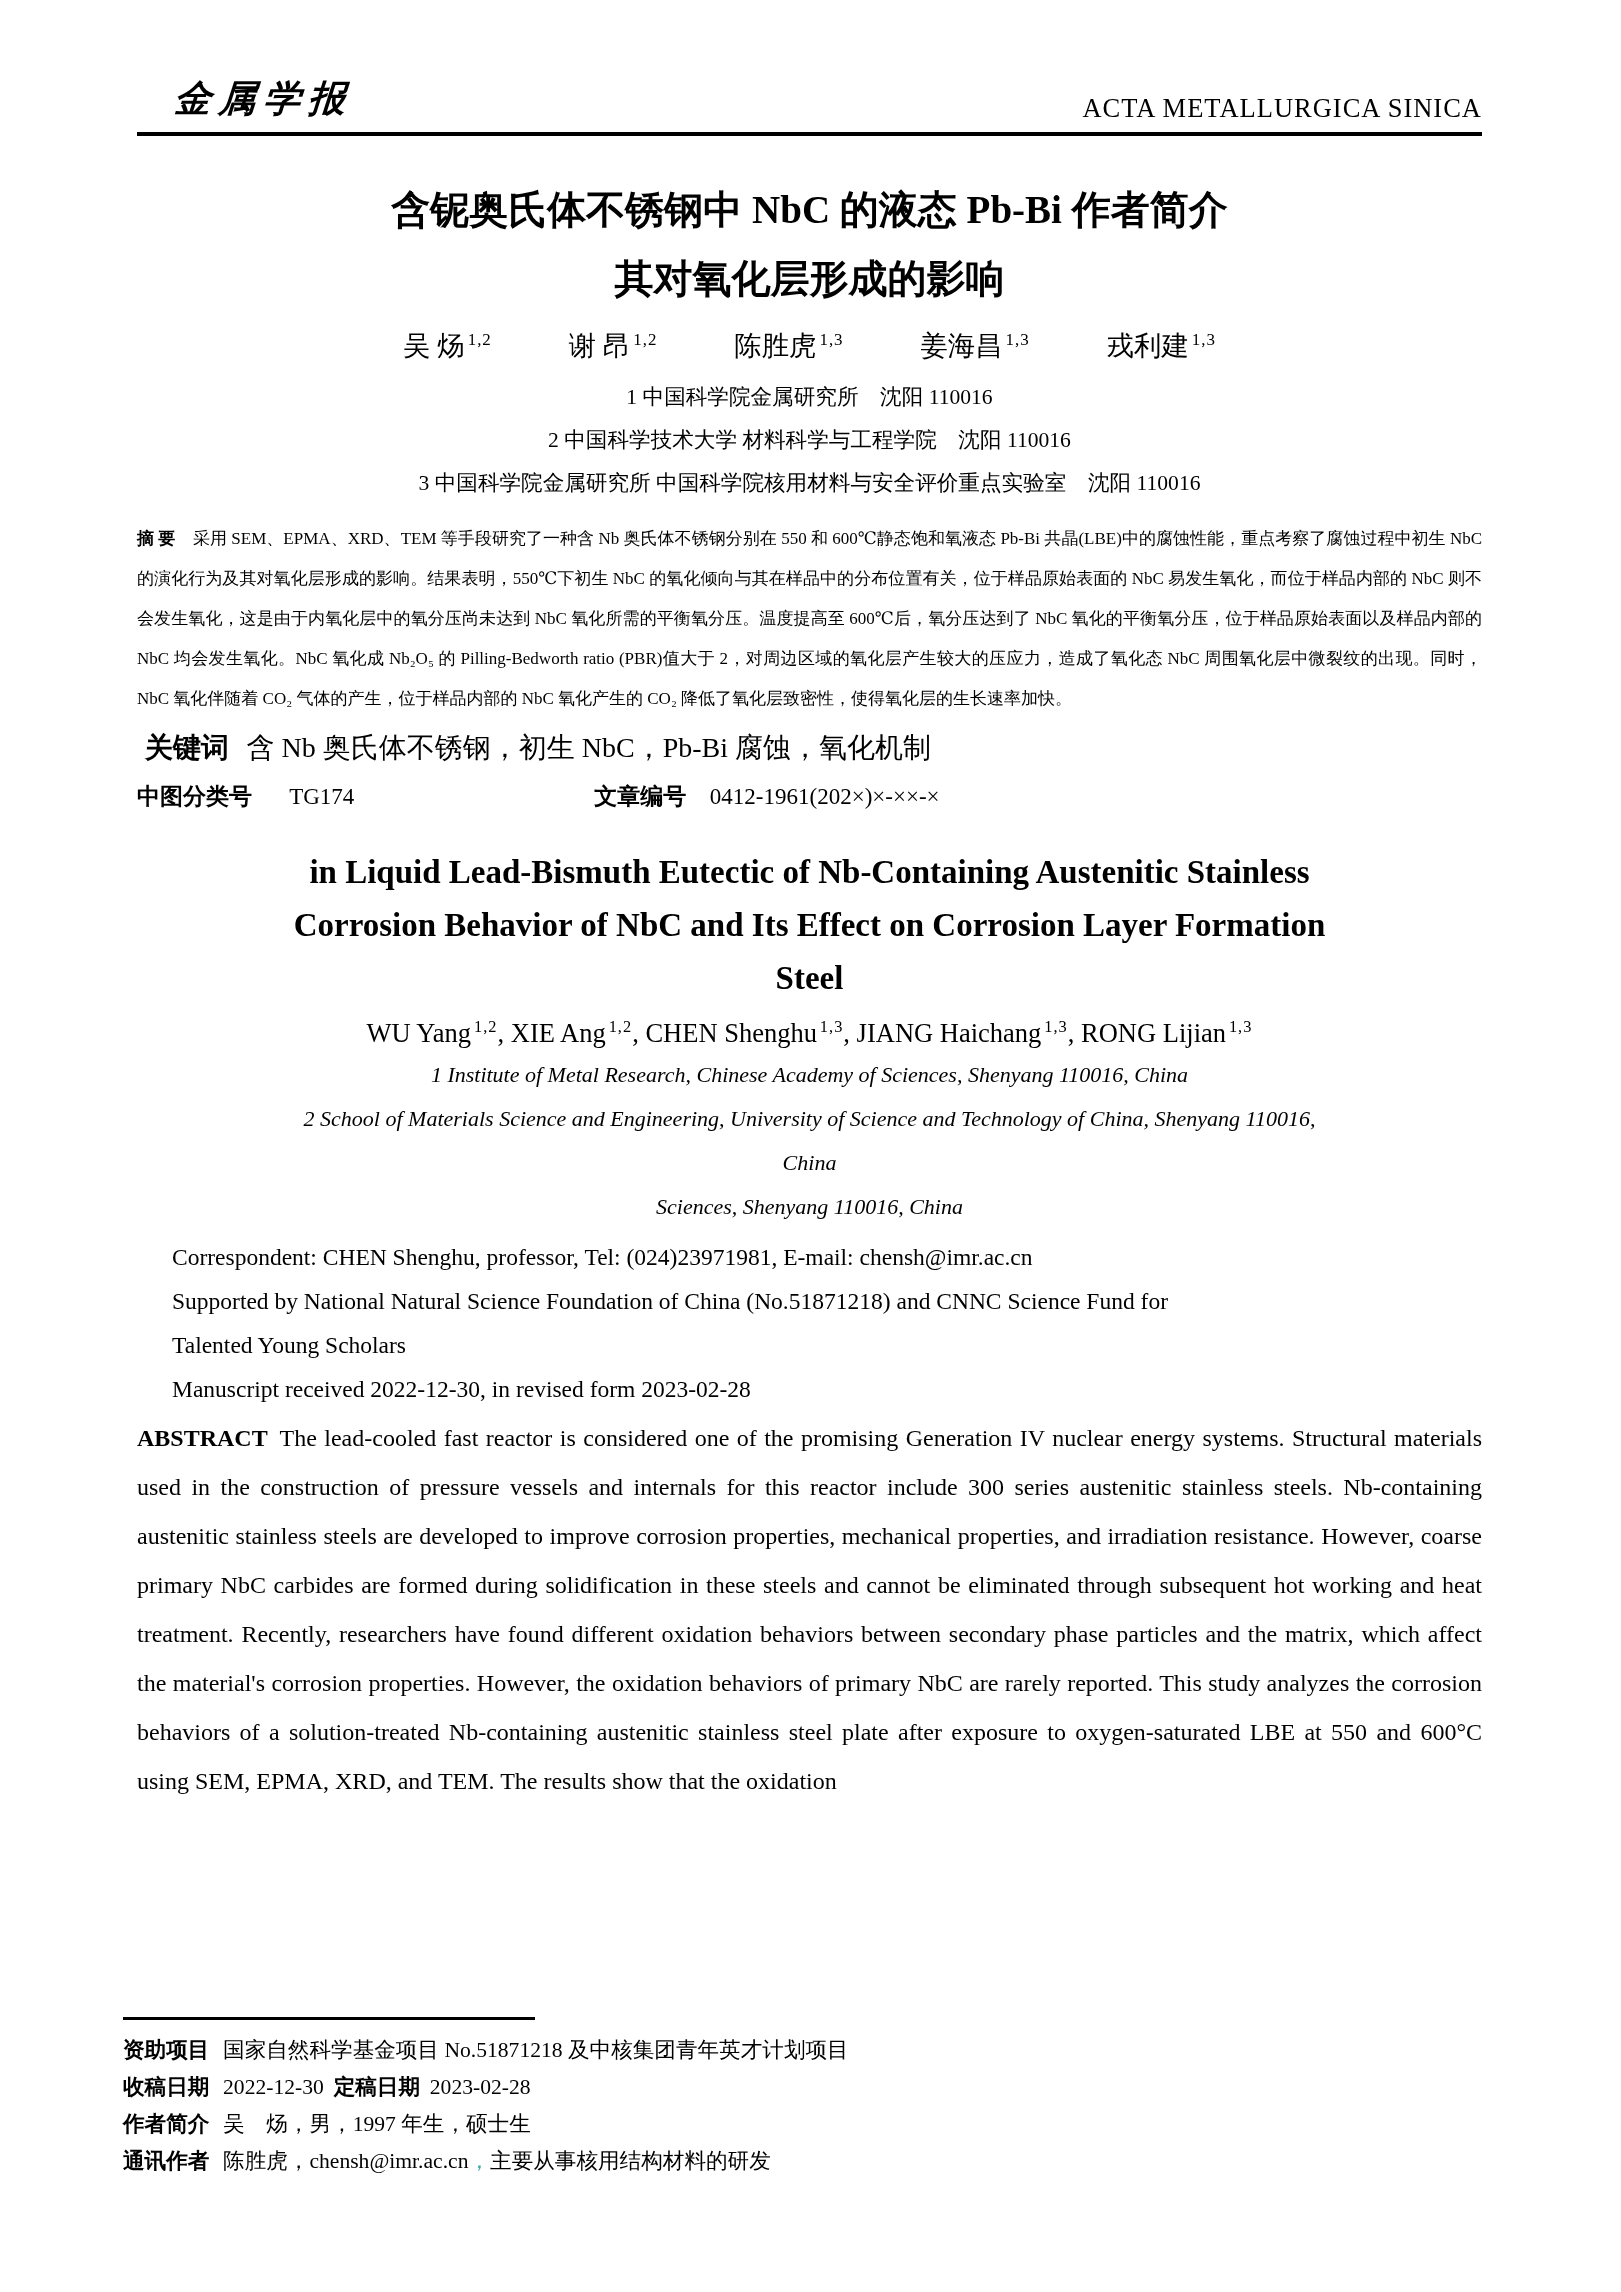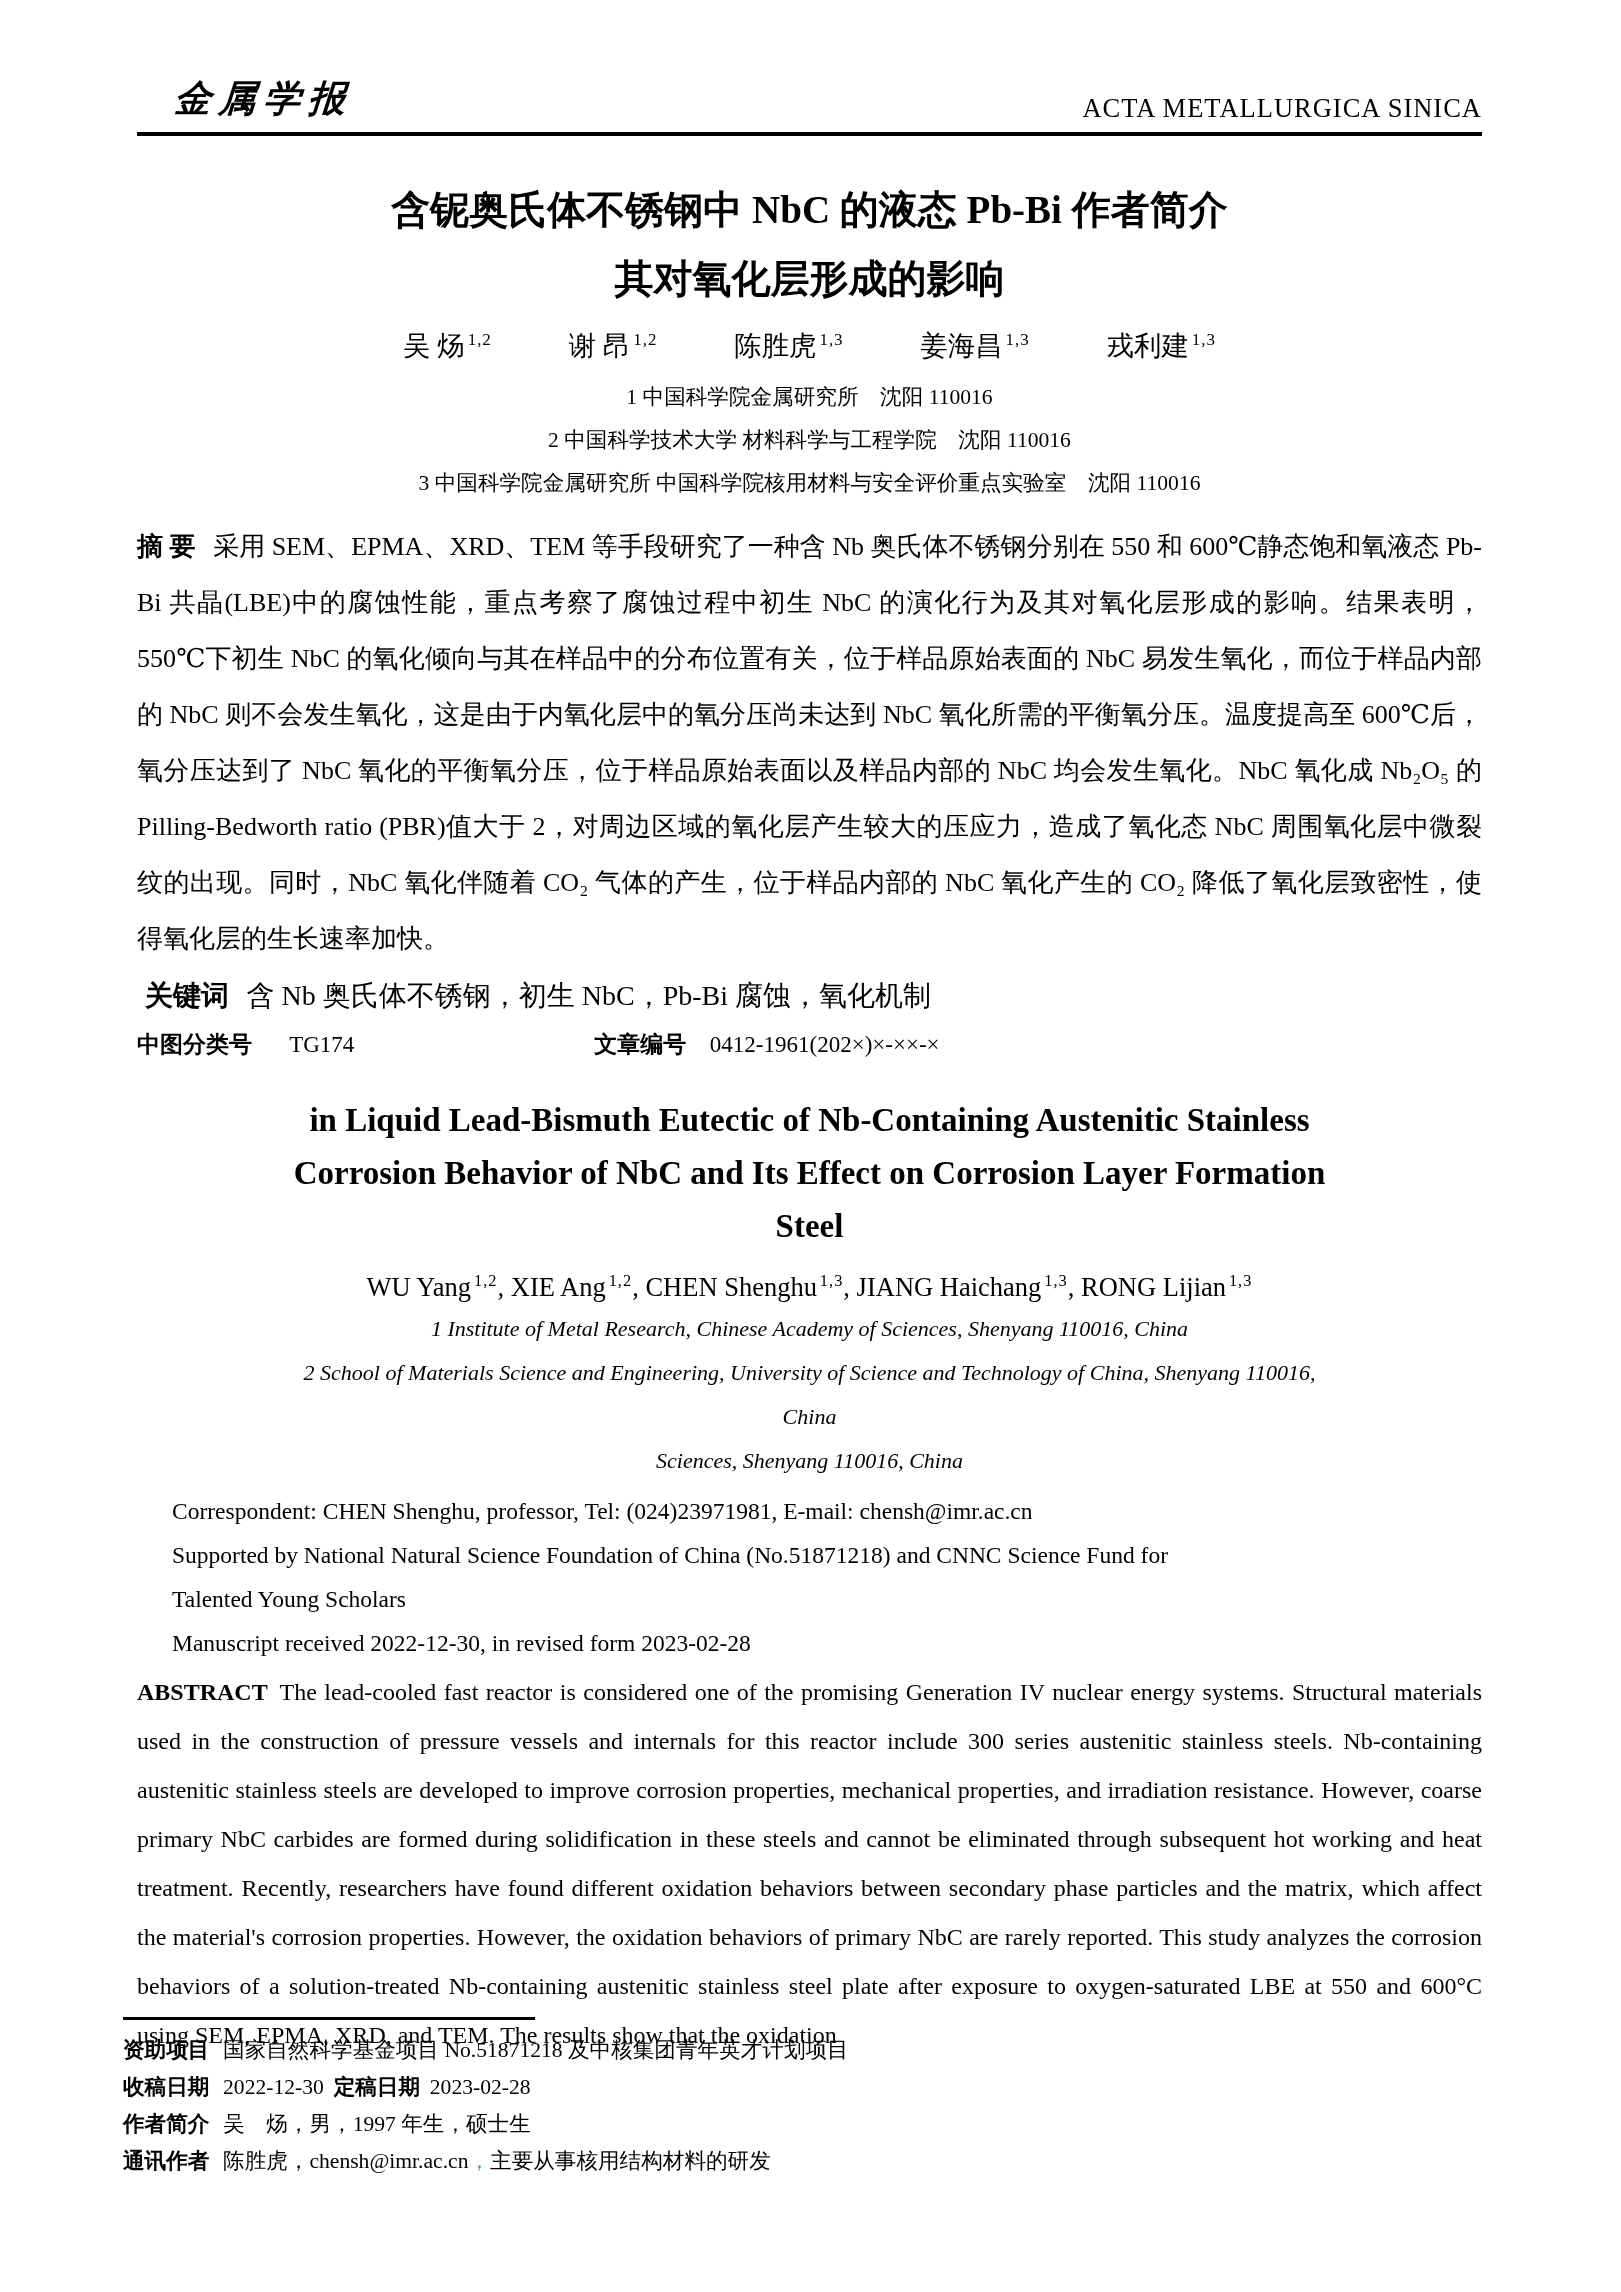--- a/index.html
+++ b/index.html
@@ -18,31 +18,31 @@
   .journal{font-size:26.5px;letter-spacing:1px;}
   
   .cn-title{margin:39px 0 0 0;text-align:center;font-weight:bold;font-size:39px;line-height:69px;}
   .cn-title .tl{display:block;}
   
   .cn-authors{margin-top:15.7px;text-align:center;font-size:27.4px;}
   .cn-author{margin:0 35px;white-space:nowrap;}
   
   .cn-affils{margin-top:11.8px;text-align:center;font-size:21.6px;line-height:43px;}
   
-  .cn-abstract{margin:13.7px 0 0 0;font-size:26px;line-height:56px;text-align:justify;}
+  .cn-abstract{margin:13.7px 0 0 0;font-size:17px;line-height:40px;text-align:justify;}
   .lbl{font-weight:bold;margin-right:17.6px;}
   .kw-line{margin:8px;font-size:28px;line-height:41px;}
   .clc-line{font-size:23px;line-height:41px;display:flex;align-items:baseline;text-align:center;}
   .clc-val{margin-left:19.6px;}
   .art-lbl{margin-left:240px;font-weight:bold;}
   .art-val{margin-left:23.5px;}
   
   .en-title{margin:29px 0 0 0;text-align:center;font-weight:bold;font-size:33px;line-height:53px;}
   .en-title .tl{display:block;}
-  .en-authors{margin-top:18px;text-align:center;font-size:26.5px;}
+  .en-authors{margin-top:12px;text-align:center;font-size:26.5px;}
   .en-affils{margin-top:3.9px;text-align:center;font-style:italic;font-size:22px;line-height:44px;}
   .contact{margin-top:5.9px;padding-left:35px;font-size:23.5px;line-height:44px;}
   .en-abstract{margin:3.9px 0 0 0;font-size:24px;line-height:49px;text-align:justify;}
   .lbl-en{font-weight:bold;margin-right:11.8px;}
   
   .footnote{position:absolute;left:123px;width:1345px;top:2017px;}
   .fn-rule{width:412px;border-top:3.9px solid #000;margin-bottom:11.8px;}
   .fn-line{font-size:21.6px;line-height:37px;}
   .fn-lbl{font-weight:bold;margin-right:13.7px;}
   .fn-lbl2{font-weight:bold;margin:0 9.8px 0 9.8px;}

